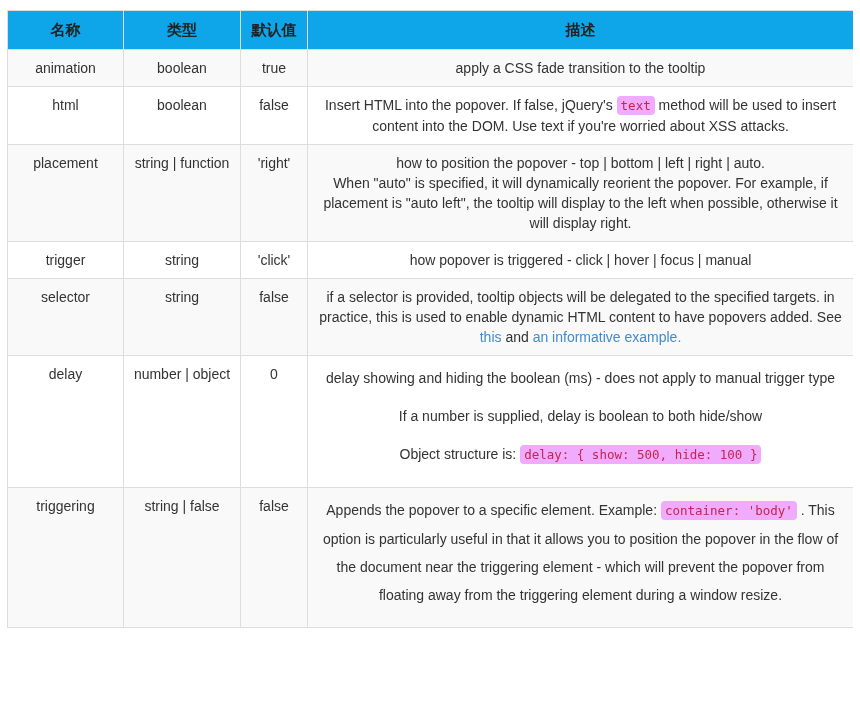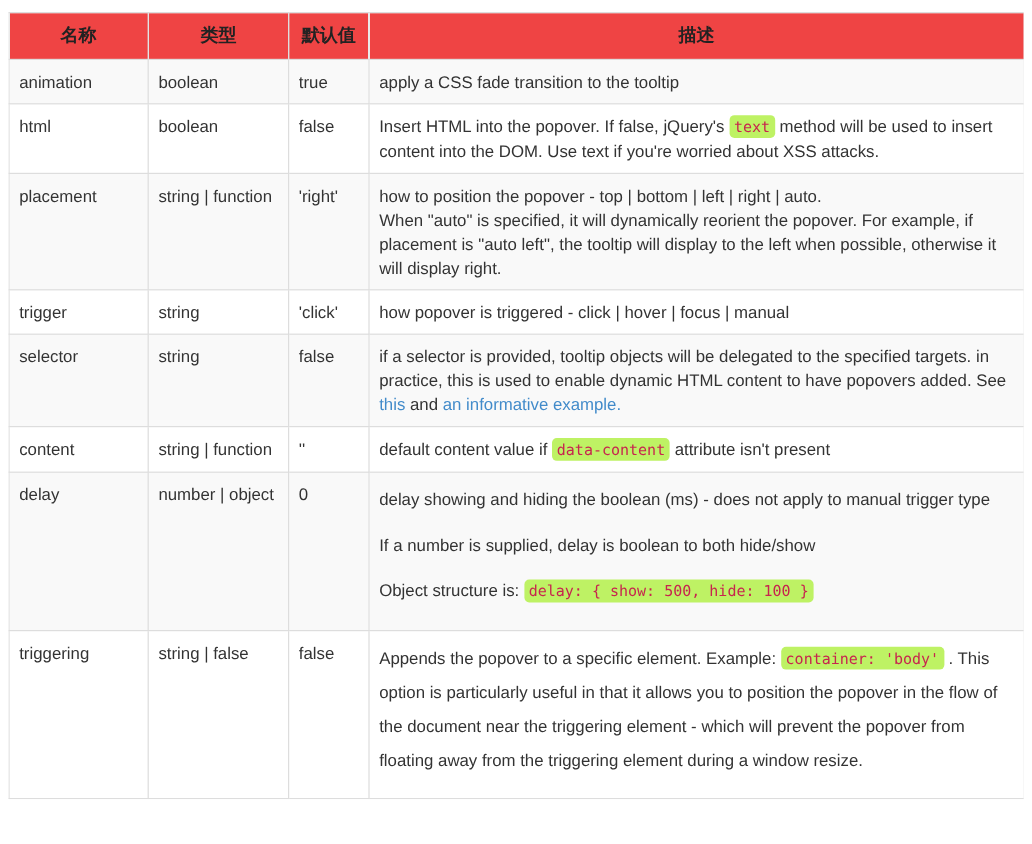--- a/index.html
+++ b/index.html
@@ -12,44 +12,44 @@
   }
   table.doc-table {
     border-collapse: collapse;
     width: 846px;
     table-layout: fixed;
   }
   .doc-table th, .doc-table td {
     border: 1px solid #ddd;
     padding: 8px;
     vertical-align: top;
-    text-align: left;
+    text-align: center;
     line-height: 20px;
     overflow: hidden;
   }
   .doc-table th {
     text-align: center;
     vertical-align: middle;
     font-size: 15px;
     font-weight: bold;
     color: #222;
     padding: 9px 8px;
-    background: #ef4444;
+    background: #0ea5e9;
   }
   .doc-table tbody tr:nth-child(odd)  { background: #f9f9f9; }
   .doc-table tbody tr:nth-child(even) { background: #ffffff; }
   .doc-table td p {
     margin: 0 0 10px 0;
     line-height: 28px;
   }
   code.code-snippet {
     font-family: "DejaVu Sans Mono", "Liberation Mono", monospace;
     font-size: 12.5px;
     color: #c7254e;
-    background-color: #bef264;
+    background-color: #f0abfc;
     padding: 2px 4px;
     border-radius: 4px;
     white-space: nowrap;
   }
   a.doc-link {
     color: #428bca;
     text-decoration: none;
     cursor: pointer;
   }
   col.c-name    { width: 116px; }
@@ -101,26 +101,20 @@
           <td>'click'</td>
           <td>how popover is triggered - click | hover | focus | manual</td>
         </tr>
         <tr>
           <td>selector</td>
           <td>string</td>
           <td>false</td>
           <td>if a selector is provided, tooltip objects will be delegated to the specified targets. in practice, this is used to enable dynamic HTML content to have popovers added. See <a class="doc-link">this</a> and <a class="doc-link">an informative example.</a></td>
         </tr>
         <tr>
-          <td>content</td>
-          <td>string | function</td>
-          <td>''</td>
-          <td>default content value if <code class="code-snippet">data-content</code> attribute isn't present</td>
-        </tr>
-        <tr>
           <td>delay</td>
           <td>number | object</td>
           <td>0</td>
           <td>
             <p>delay showing and hiding the boolean (ms) - does not apply to manual trigger type</p>
             <p>If a number is supplied, delay is boolean to both hide/show</p>
             <p>Object structure is: <code class="code-snippet">delay: { show: 500, hide: 100 }</code></p>
           </td>
         </tr>
         <tr>

